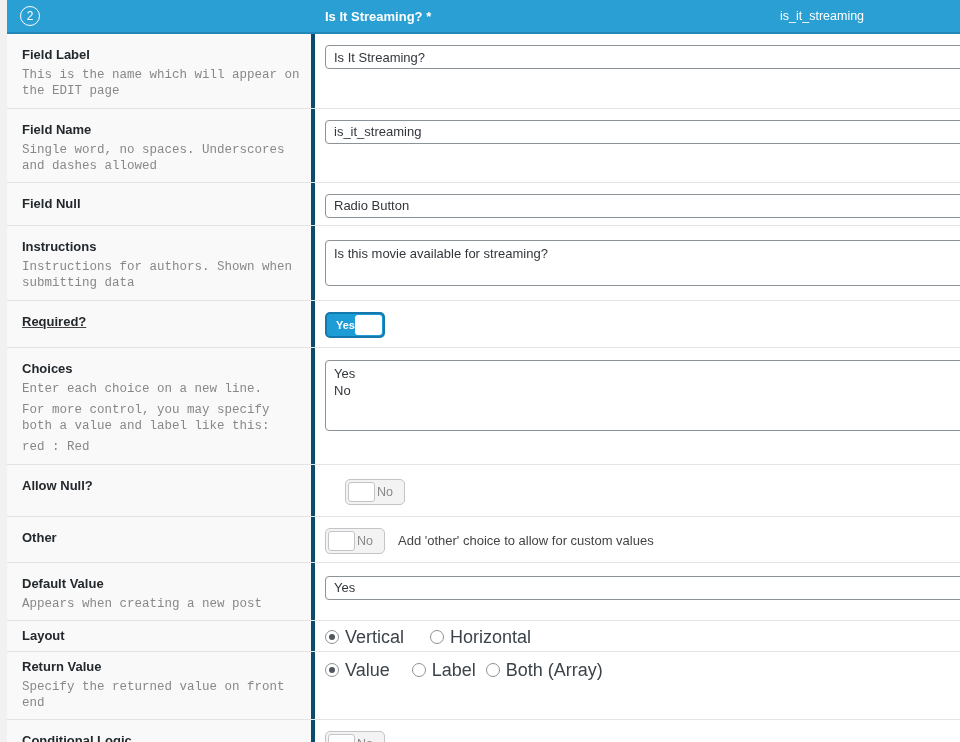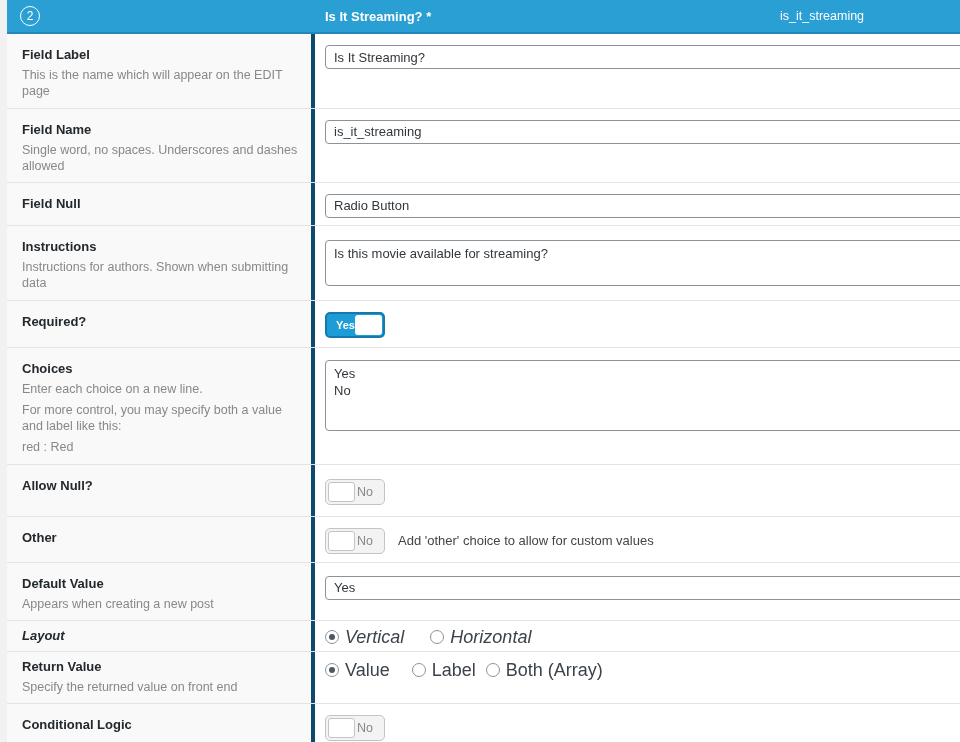--- a/index.html
+++ b/index.html
@@ -25,27 +25,27 @@
   .handle-title { position: absolute; left: 318px; color: #fff; font-weight: bold; font-size: 13px; }
   .handle-name  { position: absolute; left: 773px; color: #fff; font-size: 12.5px; }
 
   
   .row { display: flex; border-bottom: 1px solid #e4e4e4; background: #fff; }
   .cell-label {
     width: 308px; min-width: 308px; background: #f9f9f9;
     border-right: 4px solid #0c4a6e; padding: 13px 10px 8px 15px;
   }
   .cell-label .lbl  { font-weight: bold; color: #23282d; font-size: 13px; }
-  .cell-label .desc { color: #888; font-size: 12.5px; margin-top: 5px; line-height: 1.3; }
+  .cell-label .desc { color: #888; font-size: 12.5px; margin-top: 5px; line-height: 1.3; font-family: Liberation Mono, monospace; }
   .cell-input { flex: 1; padding: 11px 0 0 10px; overflow: hidden; }
 
   .r1 { min-height: 49px; } .r2 { min-height: 49px; } .r3 { min-height: 43px; }
-  .r4 { min-height: 71px; } .r5 { min-height: 47px; } .r6 { min-height: 92px; }
-  .r7 { min-height: 52px; } .r8 { min-height: 46px; } .r9 { min-height: 54px; }
-  .r10 { min-height: 28px; font-style: italic; } .r11 { min-height: 42px; } .r12 { min-height: 46px; }
+  .r4 { min-height: 71px; } .r5 { min-height: 47px; text-decoration: underline; } .r6 { min-height: 92px; }
+  .r7 { min-height: 52px; gap: 20px; } .r8 { min-height: 46px; } .r9 { min-height: 54px; }
+  .r10 { min-height: 28px; } .r11 { min-height: 42px; } .r12 { min-height: 46px; }
   .r10 .cell-label, .r11 .cell-label { padding-top: 7px; }
   .r10 .cell-input { padding-top: 6px; }
   .r11 .cell-input { padding-top: 8px; }
 
   
   input.text, .select-box, textarea.area {
     display: block; width: calc(100% + 6px);
     border: 1px solid #8b9298; border-radius: 4px; background: #fff;
     color: #32373c; font-size: 13px; font-family: "Liberation Sans", sans-serif;
   }

